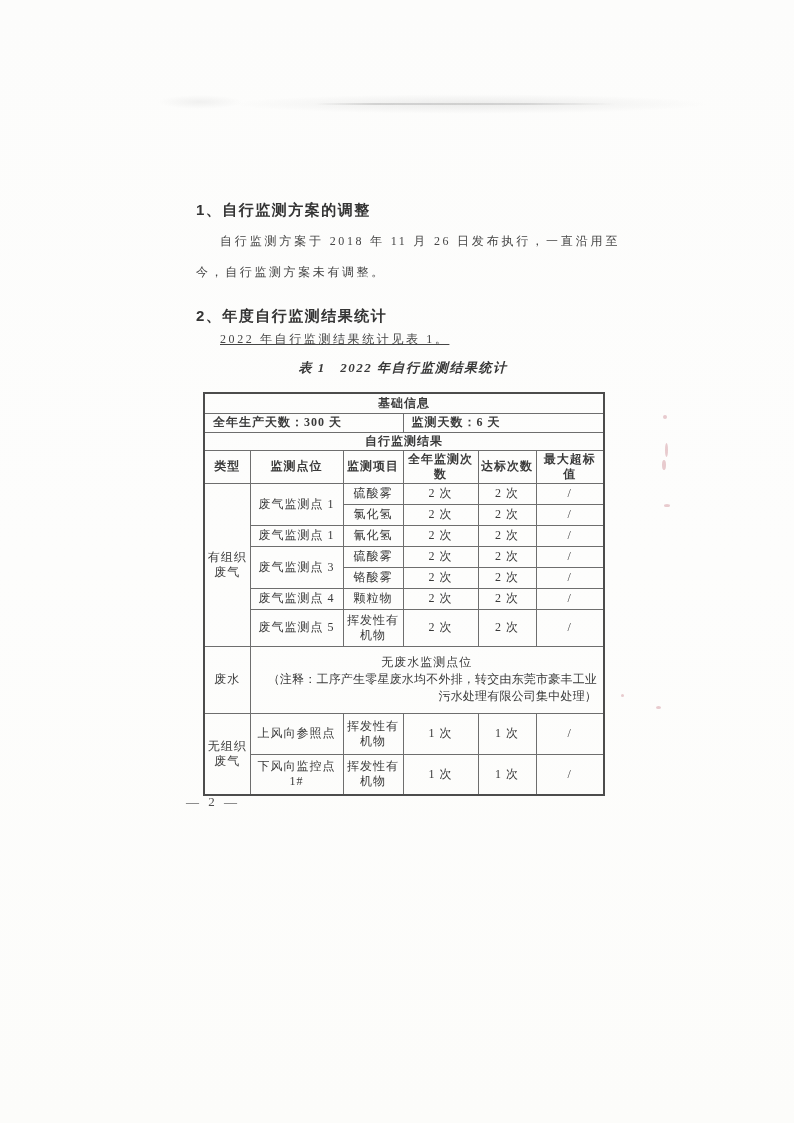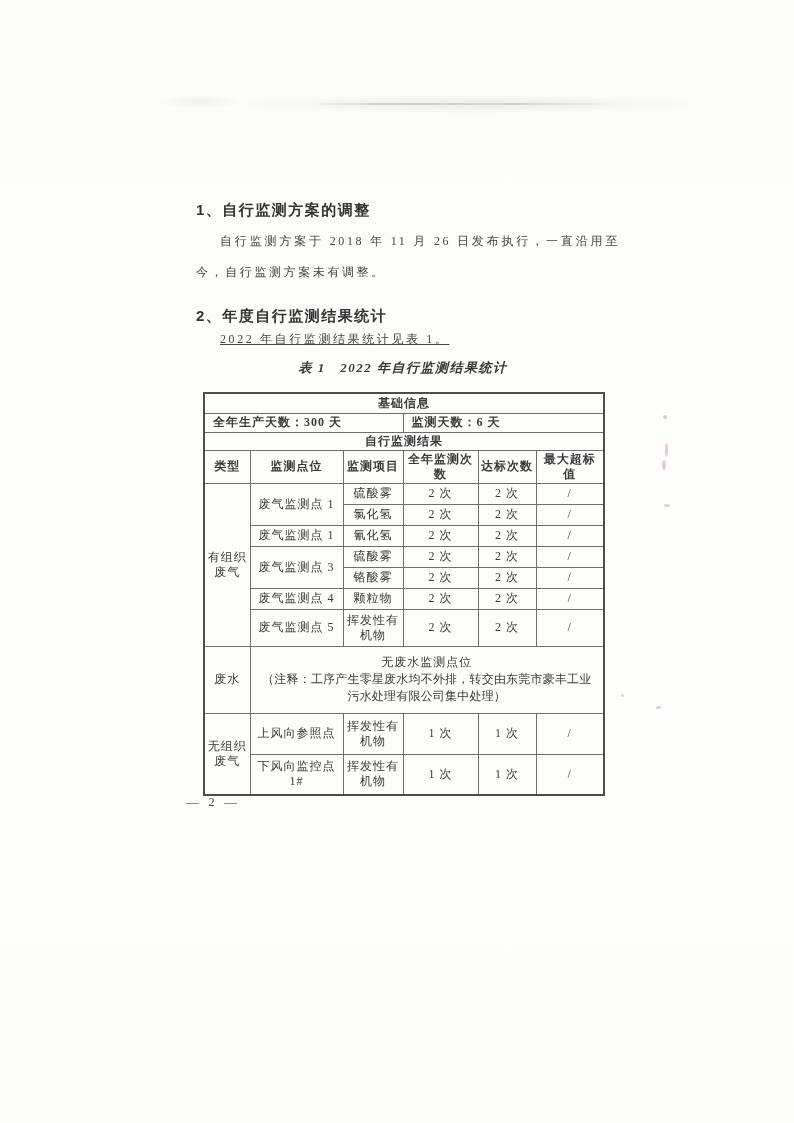--- a/index.html
+++ b/index.html
@@ -102,21 +102,21 @@
   tr.r-base  { height: 19px; padding-left: 27px; }
   tr.r-sub   { height: 17px; }
   tr.r-cols  { height: 33px; padding-left: 16px; }
   tr.r-data  { height: 21px; }
   tr.r-voc   { height: 37px; }
   tr.r-ww    { height: 53px; }
   tr.r-unorg { height: 41px; }
   td.pt { letter-spacing: 0.5px; }
   .ww-cell { padding: 8px 6px !important; }
   .ww-line1 { text-align: center; letter-spacing: 1px; }
-  .ww-line2 { text-align: center; letter-spacing: 0.2px; line-height: 17px; margin-top: 1px; }
+  .ww-line2 { text-align: right; letter-spacing: 0.2px; line-height: 17px; margin-top: 1px; }
   .footer {
     position: absolute;
     left: 186px;
     top: 794px;
     font-size: 13px;
     letter-spacing: 3px;
     color: #4e4e4e;
   }
 </style>
 </head>

